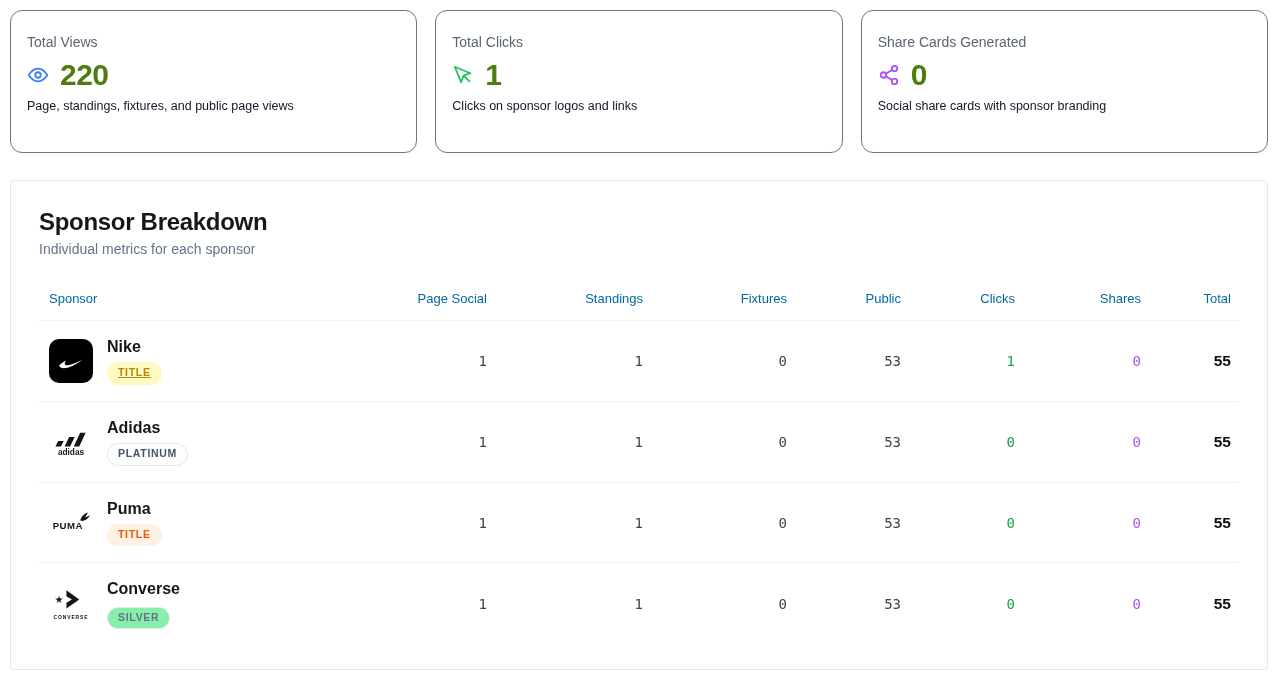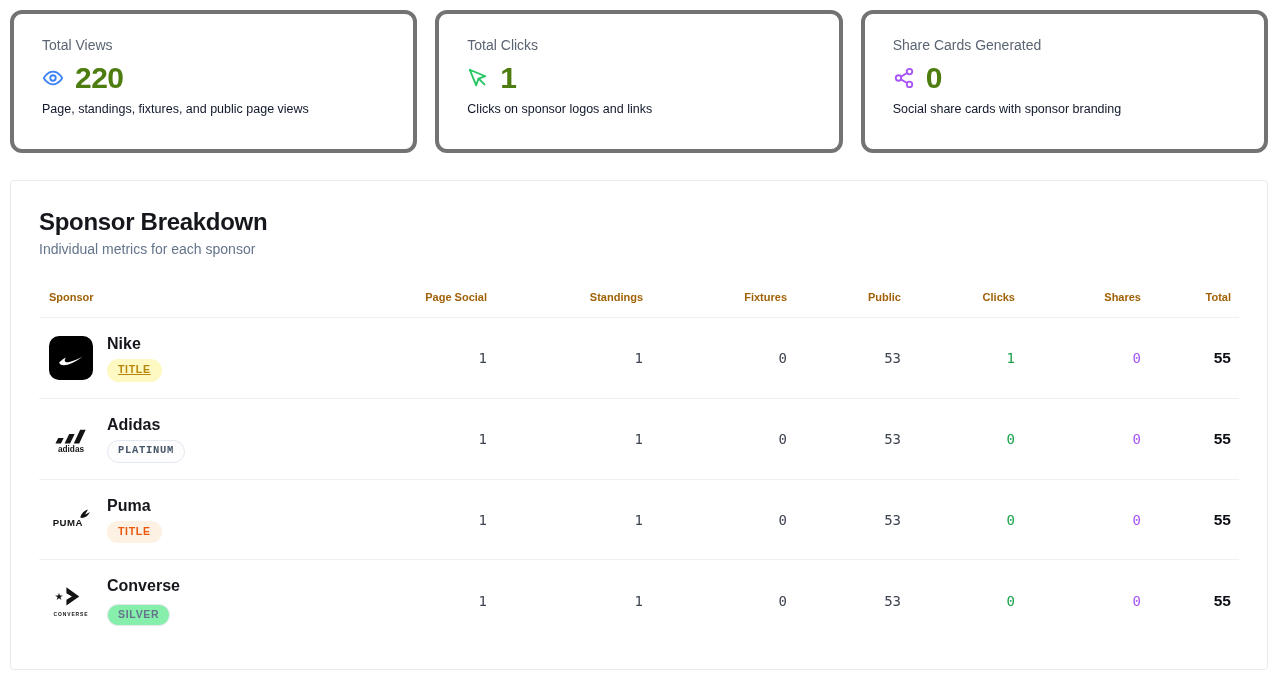--- a/index.html
+++ b/index.html
@@ -10,23 +10,23 @@
     font-family: "Liberation Sans", sans-serif;
     padding: 10px 12px 12px 10px;
     color: #16181d;
   }
 
   
   .stats-row { display: flex; gap: 18px; }
   .stat-card {
     flex: 1;
     background: #fff;
-    border: 4px solid #737373;
+    border: 1px solid #737373;
     border-radius: 12px;
-    padding: 23px 28px;
+    padding: 23px 16px;
     height: 143px;
   }
   .stat-label { font-size: 14px; color: #5b6472; }
   .stat-value-row { display: flex; align-items: center; gap: 11px; margin: 10px 0 9px; }
   .stat-icon { display: inline-flex; width: 22px; height: 22px; }
   .stat-icon svg { width: 22px; height: 22px; }
   .stat-value { font-size: 30px; font-weight: 700; letter-spacing: -0.5px; line-height: 1; color: #4d7c0f; }
   .stat-desc { font-size: 12.5px; color: #0f172a; }
 
   
@@ -37,23 +37,23 @@
     border-radius: 4px;
     padding: 27px 28px 22px;
     min-height: 490px;
   }
   .panel-title { font-size: 24px; font-weight: 700; letter-spacing: -0.3px; color: #15171c; }
   .panel-subtitle { font-size: 14px; color: #64748b; margin-top: 5px; }
 
   table { width: 100%; border-collapse: collapse; margin-top: 24px; }
   th {
     text-align: right;
-    font-size: 11px;
-    font-weight: 700;
-    color: #a16207;
+    font-size: 13px;
+    font-weight: 400;
+    color: #0369a1;
     padding: 10px 8px 14px;
     white-space: nowrap;
   }
   th.col-sponsor { text-align: left; padding-left: 10px; }
   td {
     text-align: right;
     padding: 16px 8px;
     border-top: 1px solid #eef0f2;
     font-family: "DejaVu Sans Mono", monospace;
     font-size: 14px;
@@ -78,21 +78,21 @@
     margin-top: 6px;
     padding: 3px 10px 4px;
     border-radius: 999px;
     font-size: 10.5px;
     font-weight: 700;
     letter-spacing: 0.7px;
     border: 1px solid transparent;
     line-height: 1.3;
   }
   .tier-title    { background: #fef9c3; color: #b8860b; text-decoration: underline; }
-  .tier-platinum { background: #fdfdfe; color: #475569; border-color: #e2e8f0; font-family: Liberation Mono, monospace; }
+  .tier-platinum { background: #fdfdfe; color: #475569; border-color: #e2e8f0; }
   .tier-gold     { background: #fdf1e4; color: #ea580c; }
   .tier-silver   { background: #86efac; color: #64748b; border-color: #e4e7eb; margin-top: 8px; }
 </style>
 </head>
 <body>
 
 <div class="stats-row">
 
   <div class="stat-card">
     <div class="stat-label">Total Views</div>

